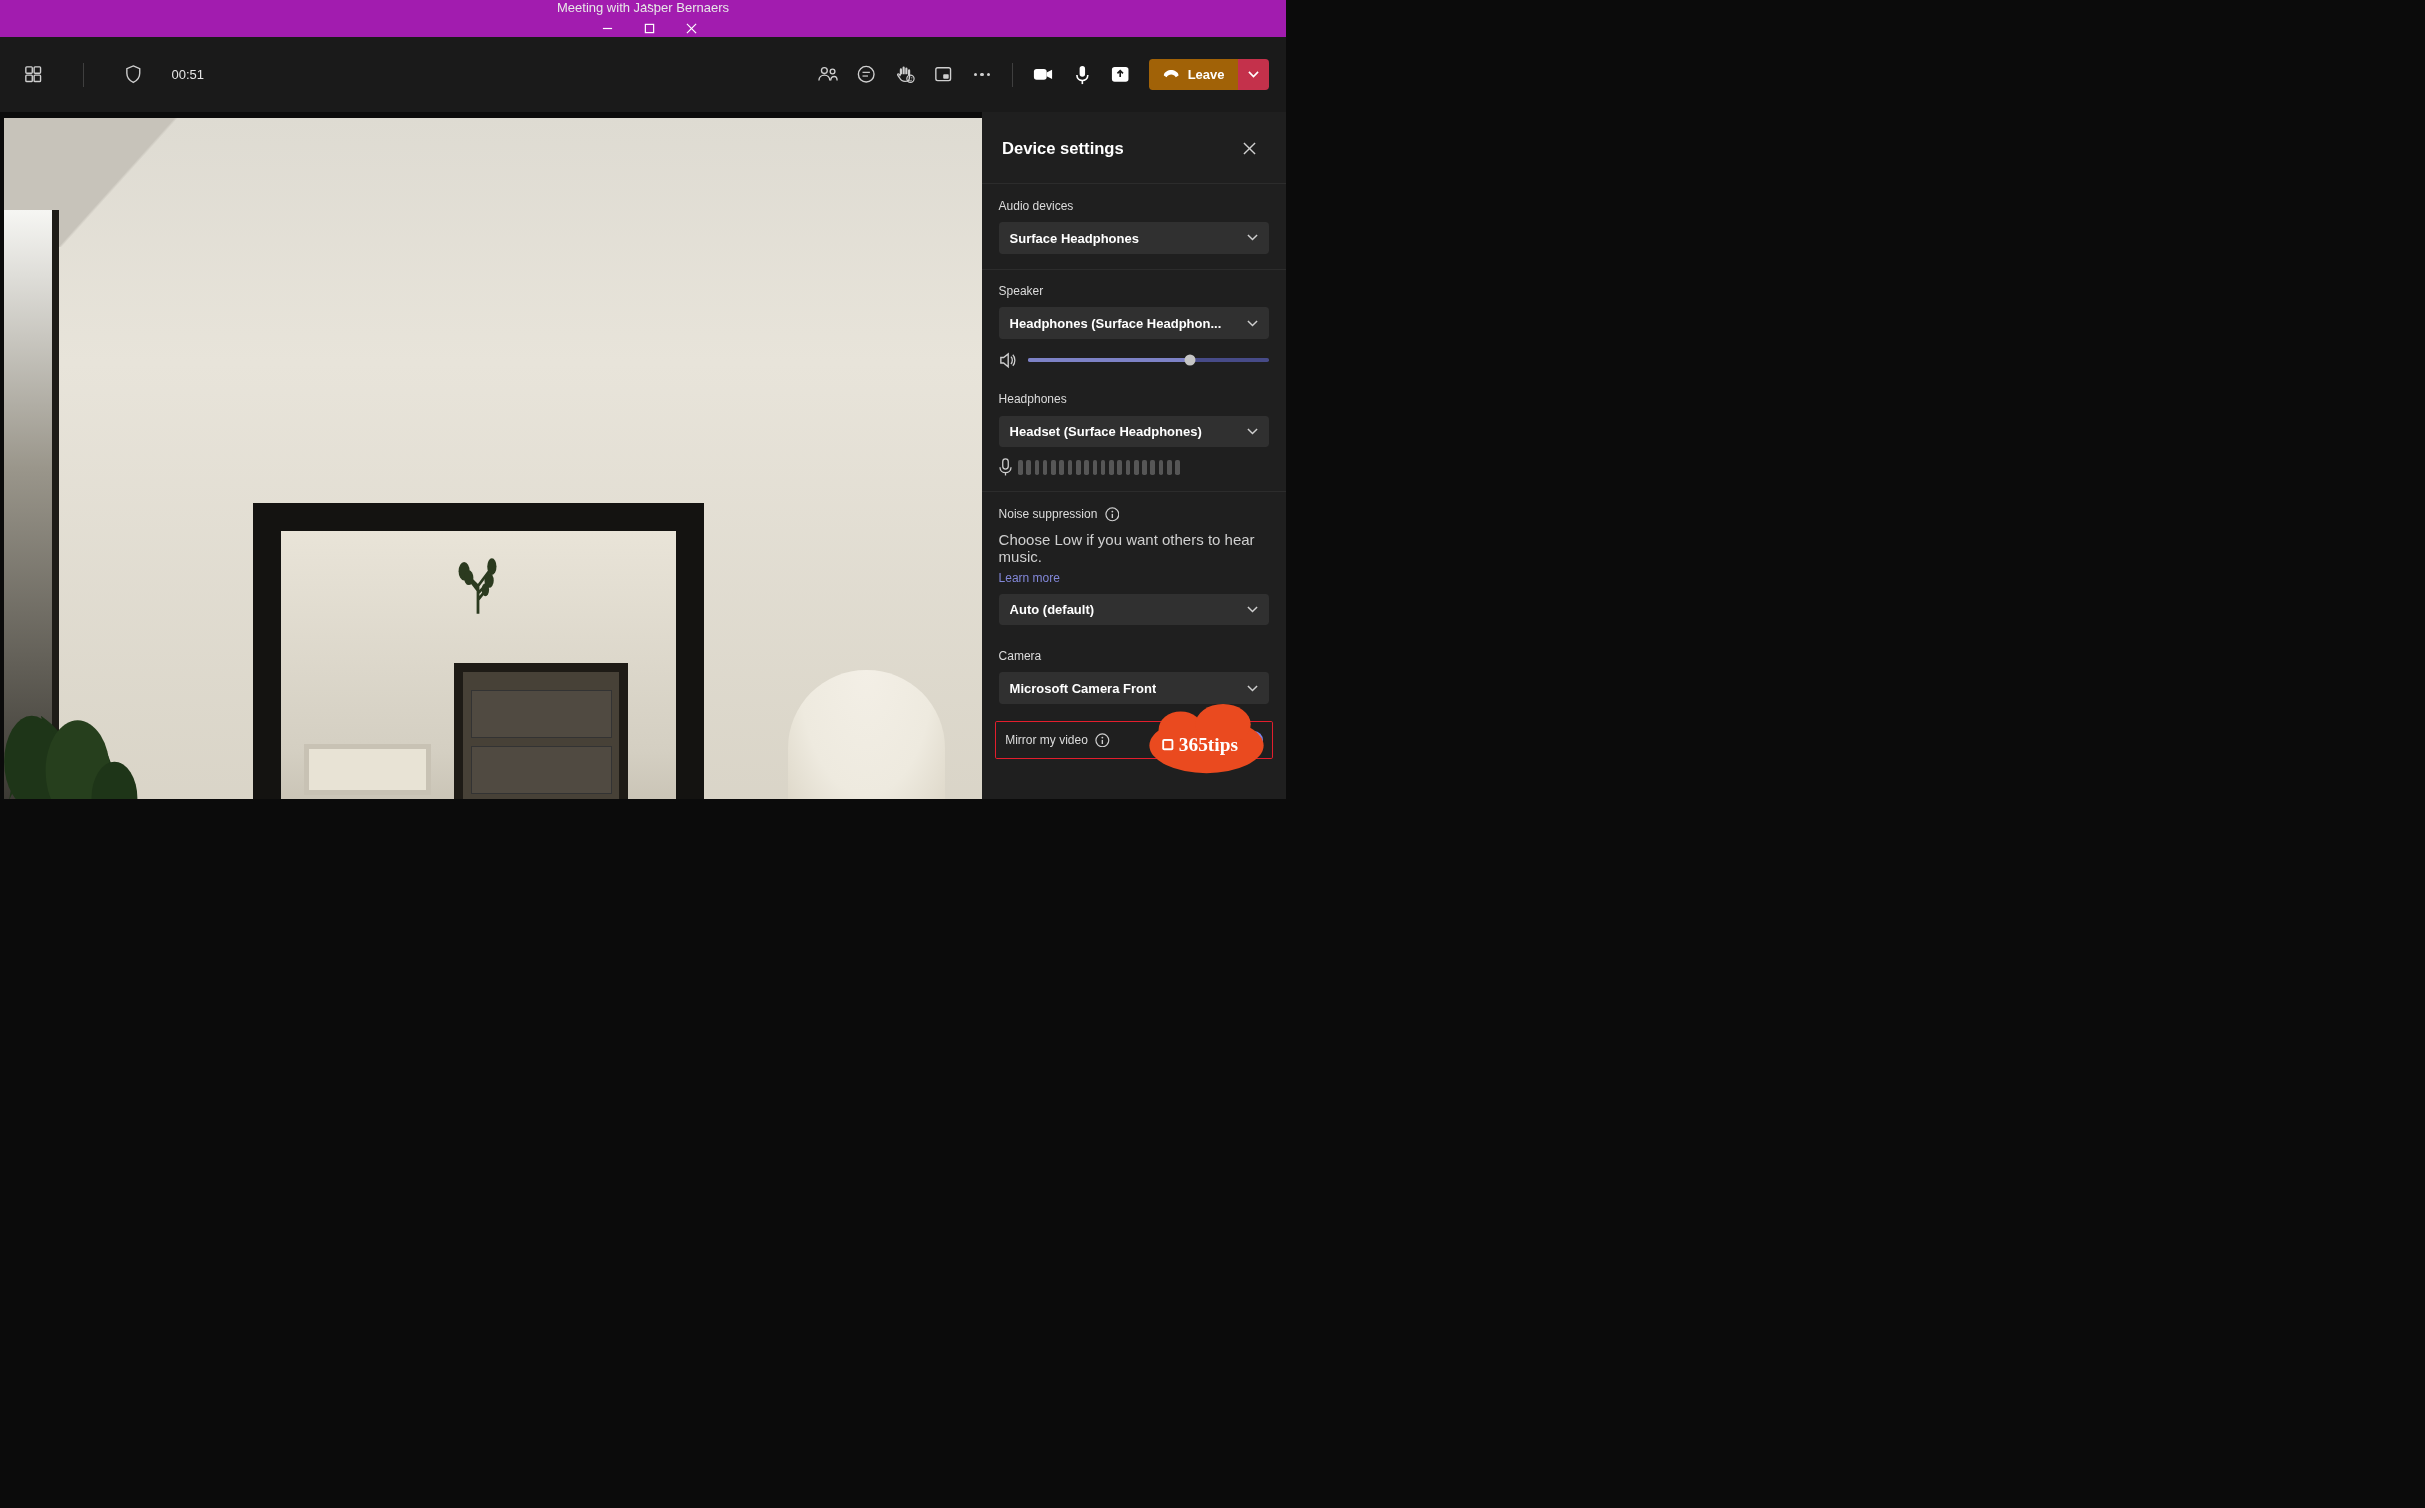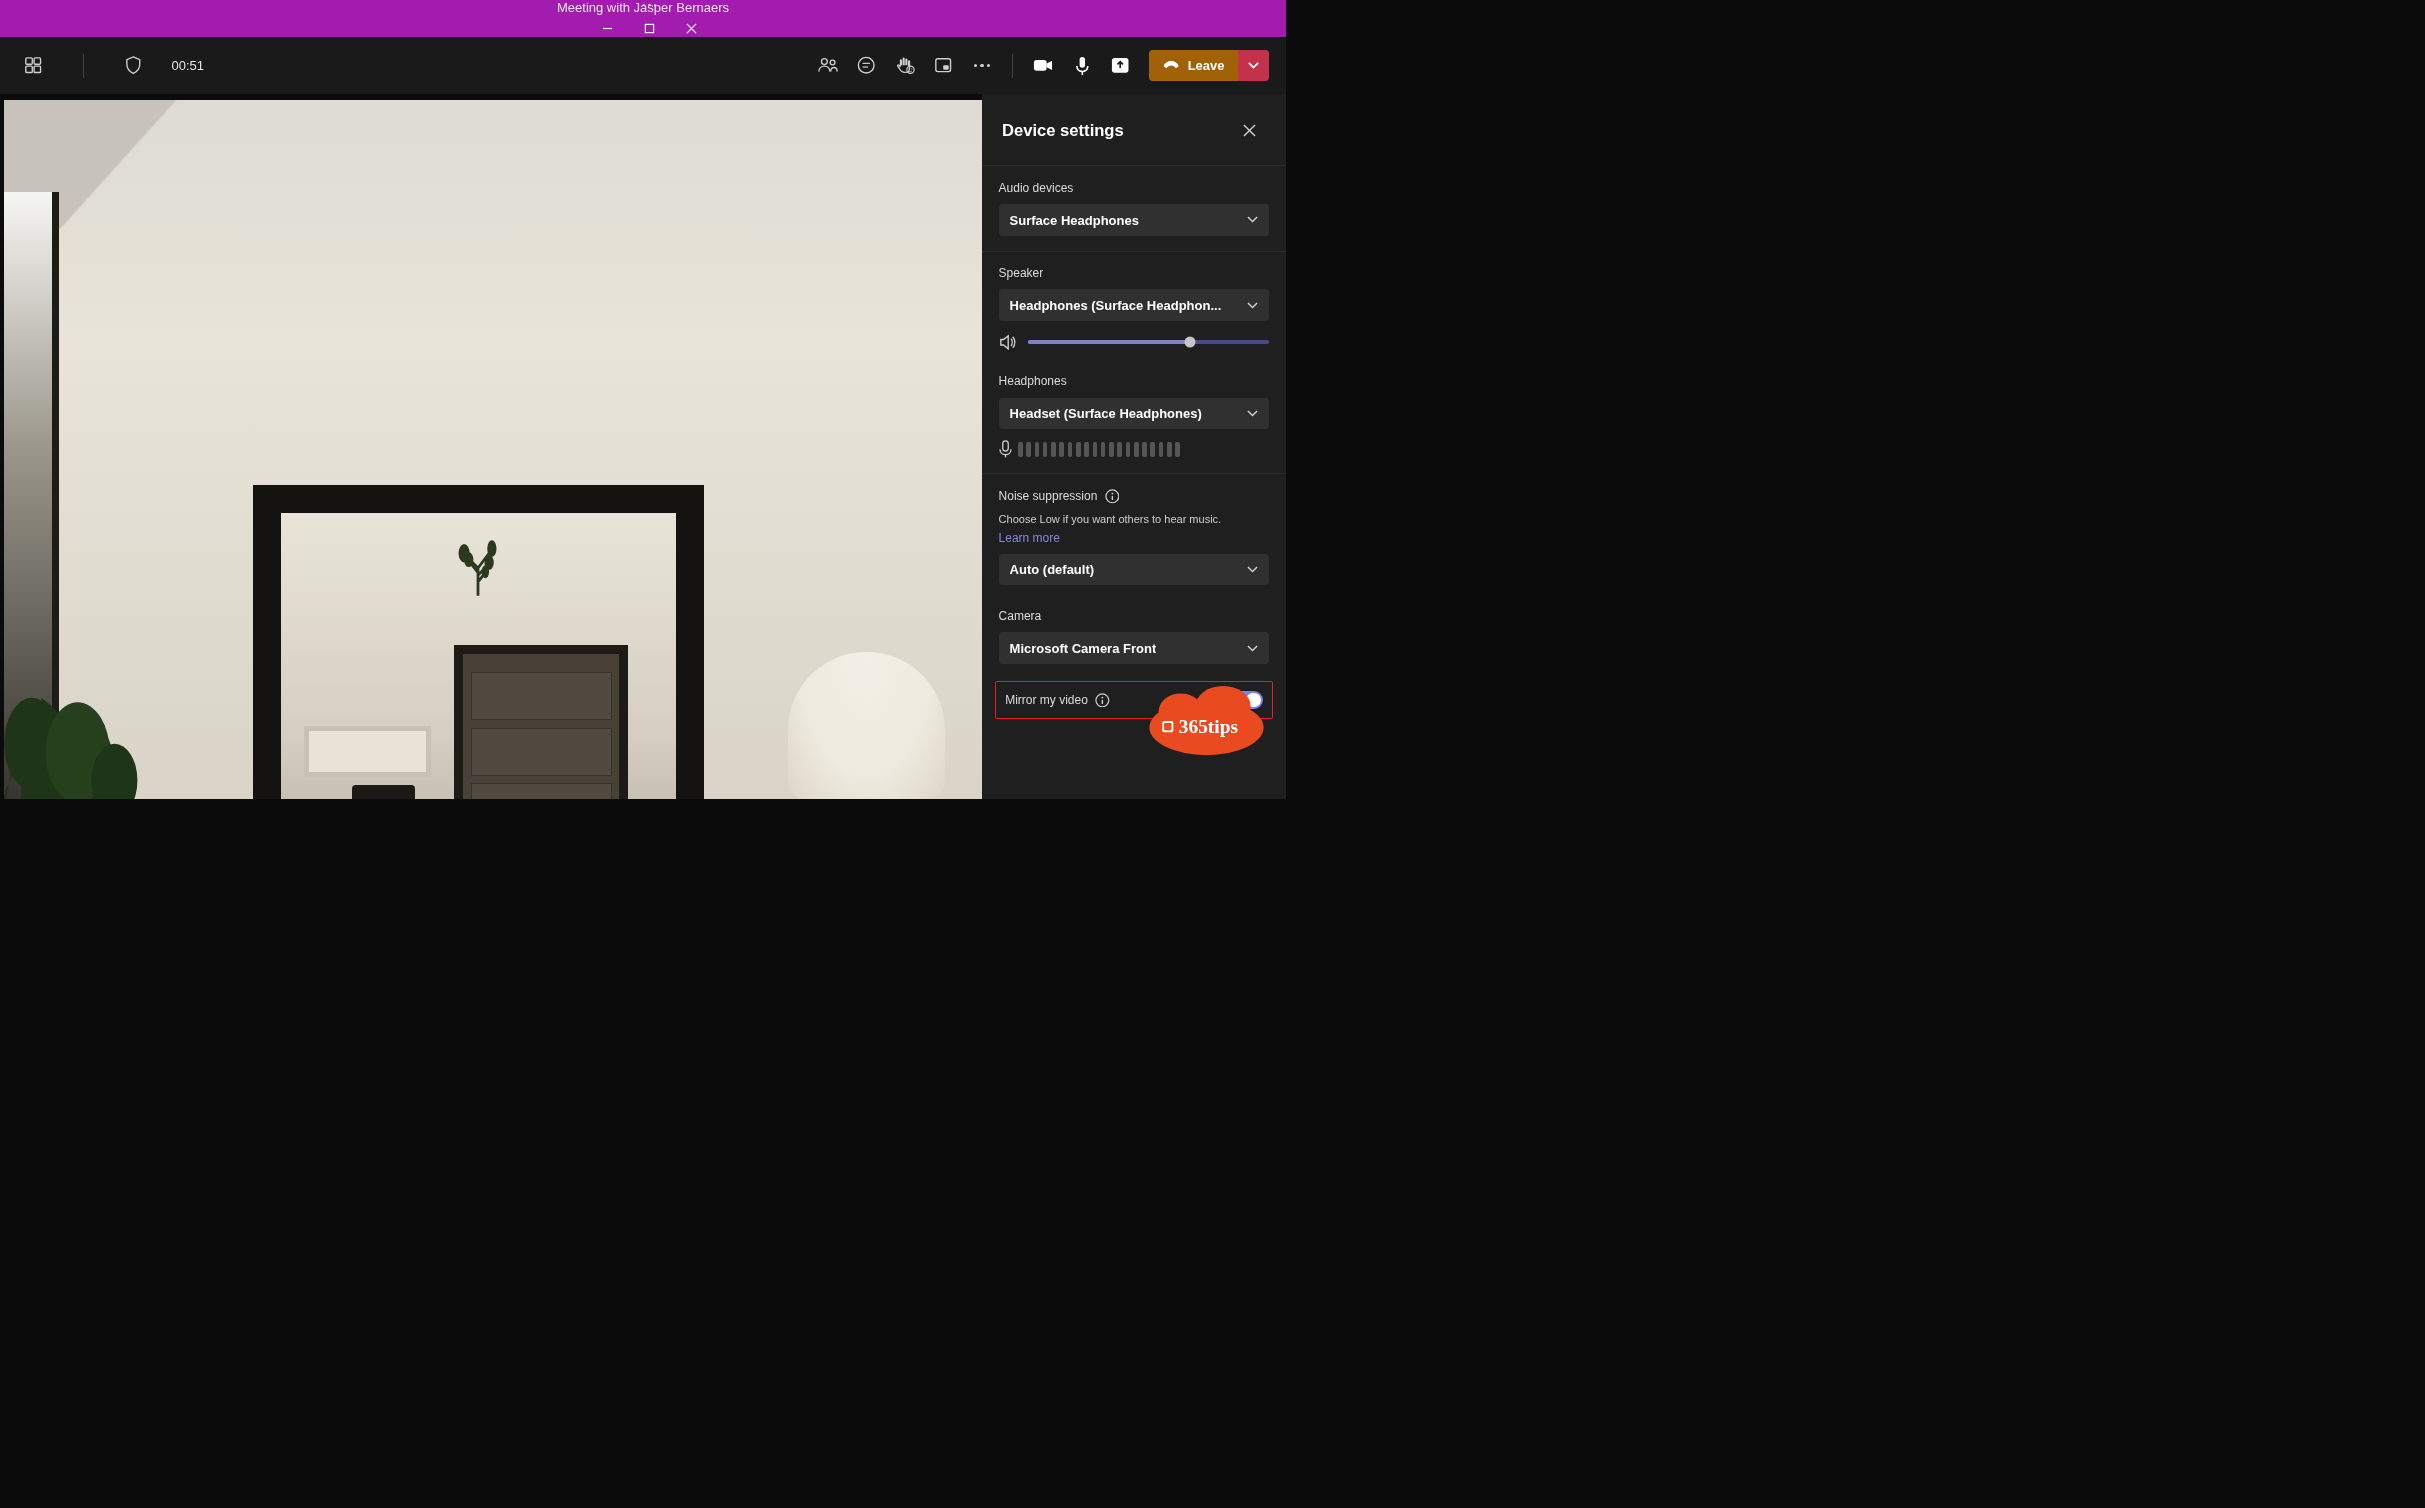--- a/index.html
+++ b/index.html
@@ -60,21 +60,21 @@
   }
   .dot {
     width: 2.8px;
     height: 2.8px;
     background: #cfcfcf;
     border-radius: 50%;
   }
 
   
   .toolbar {
-    height: 57px;
+    height: 75px;
     background: #1a1a1a;
     display: flex;
     align-items: center;
     padding: 0 16.6px;
     justify-content: space-between;
   }
   .toolbar-left {
     display: flex;
     align-items: center;
     gap: 22px;
@@ -246,21 +246,21 @@
   }
   .section-label {
     font-size: 12px;
     color: #dcdcdc;
     margin-bottom: 9.2px;
     display: flex;
     align-items: center;
     gap: 7.4px;
   }
   .helper-text {
-    font-size: 11px;
+    font-size: 15px;
     color: #cfcfcf;
     margin-bottom: 3.7px;
   }
   .link {
     font-size: 12px;
     color: #8287d8;
     cursor: pointer;
     margin-bottom: 9.2px;
     display: inline-block;
   }

